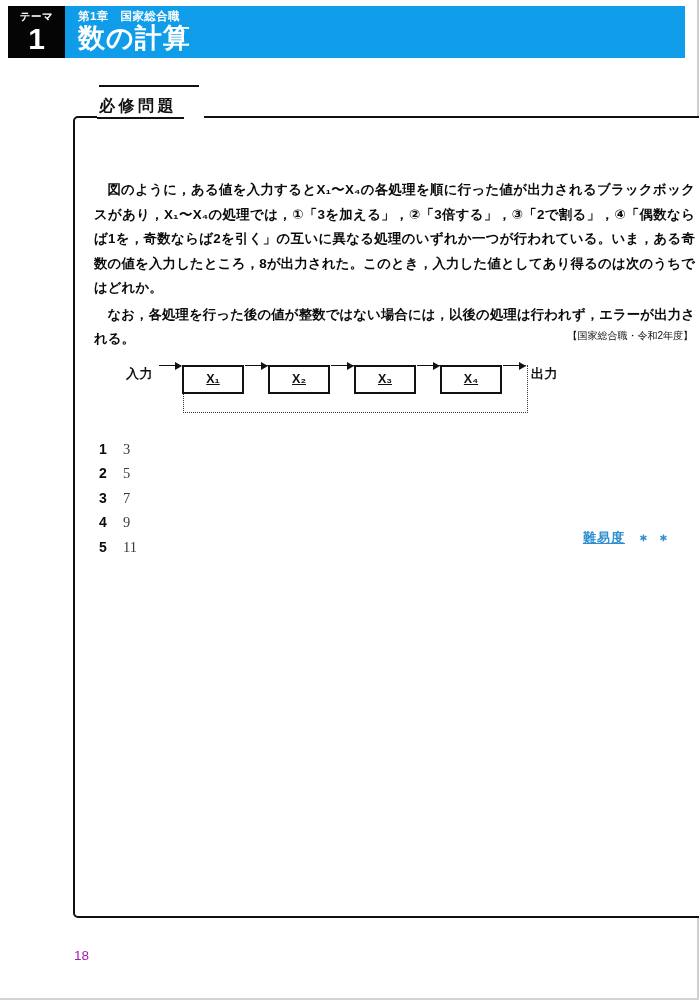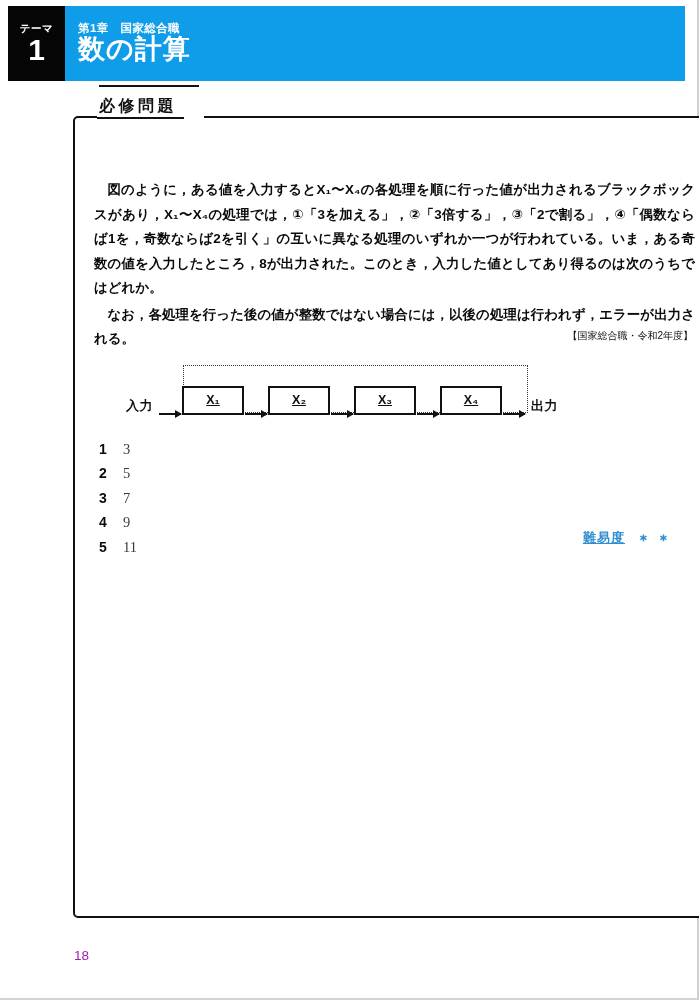--- a/index.html
+++ b/index.html
@@ -14,21 +14,21 @@
   .page{
     position:absolute;inset:0;
     background:#fff;
     border-right:2px solid #cfcfcf;
     border-bottom:2px solid #d4d4d4;
     box-sizing:border-box;
   }
 
   
   .banner{
-    position:absolute;left:8px;top:6px;right:12px;height:75px;
+    position:absolute;left:8px;top:6px;right:12px;height:52px;
     background:#0f9ce8;
     display:flex;align-items:stretch;
   }
   .theme-box{
     width:57px;background:#050505;color:#fff;
     display:flex;flex-direction:column;align-items:center;justify-content:center;
     flex:0 0 auto;
   }
   .theme-label{
     font-size:10.5px;font-weight:bold;letter-spacing:.5px;
@@ -84,21 +84,21 @@
   .indent{text-indent:1em;}
   .src{
     font-size:10px;font-weight:normal;text-align:right;
     margin-top:-23px;margin-right:2px;
   }
 
   
   .diagram{
     margin-top:22px;
     position:relative;height:50px;
-    display:flex;align-items:flex-end;
+    display:flex;align-items:flex-start;
     padding-left:32px;
   }
   .dotted-wrap{
     position:absolute;left:89px;top:0px;width:345px;height:48px;
     border:1.6px dotted #333;
     box-sizing:border-box;
   }
   .io-label{
     font-size:13px;font-weight:bold;letter-spacing:.5px;
     position:relative;z-index:2;

